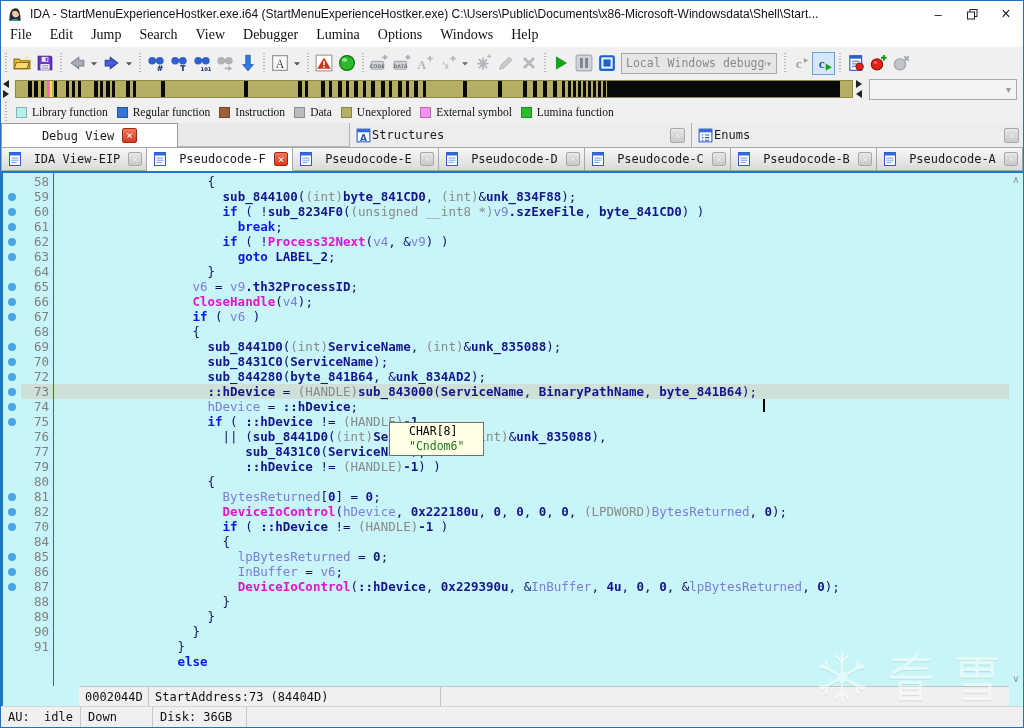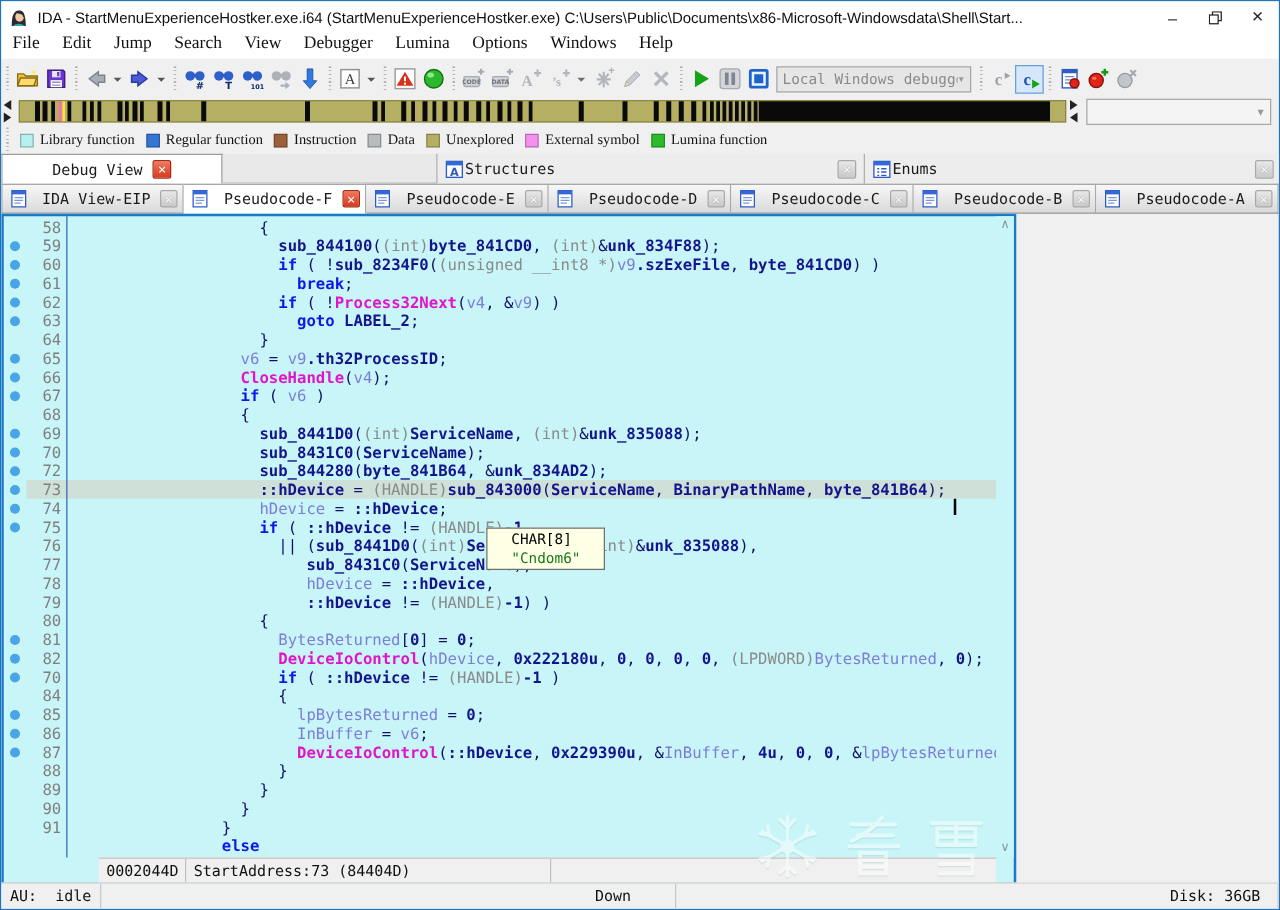--- a/index.html
+++ b/index.html
@@ -60,21 +60,21 @@
   #row2{position:absolute;left:0;top:146px;width:100%;height:24px;background:#e9e9e9;border-bottom:1px solid #9a9a9a;display:flex;
         font-family:"DejaVu Sans Mono",monospace;font-size:12px;color:#1a1a1a;}
   .dtab{width:146px;height:24px;display:flex;align-items:center;background:linear-gradient(#f7f7f7,#dadada);
         border:1px solid #a8a8a8;border-left:none;}
   .dtab:first-child{border-left:1px solid #a8a8a8;}
   .dtab.active{background:#fff;border-bottom:1px solid #fff;}
   .dtab .ticon{width:16px;height:16px;margin:0 3px 0 5px;}
   .dtab .dlabel{flex:1;text-align:center;white-space:nowrap;overflow:hidden;}
   .dtab .closebtn{margin-right:4px;width:14px;height:14px;}
   
-  #pane{position:absolute;left:0;top:170px;width:812px;height:537px;border:2px solid #1a7ac8;background:#c8f5f8;}
+  #pane{position:absolute;left:0;top:170px;width:1024px;height:537px;border:2px solid #1a7ac8;background:#c8f5f8;}
   #rows{position:absolute;left:0;top:1px;right:14px;bottom:20px;overflow:hidden;
         font-family:"DejaVu Sans Mono",monospace;font-size:12.5px;line-height:15px;}
   .crow{display:flex;height:15px;white-space:pre;}
   .bpcell{width:18px;display:flex;align-items:center;justify-content:center;flex:none;}
   .bpdot{width:8px;height:8px;border-radius:50%;background:#49a5e5;}
   .lnum{width:30px;flex:none;text-align:right;color:#7f7f7f;padding-right:2px;}
   .ltext{flex:1;padding-left:6px;color:#10106a;}
   .crow.cur .lnum,.crow.cur .ltext{background:#cfe0d8;}
   #gutsep{position:absolute;left:50px;top:0;bottom:20px;width:1px;background:#3566b6;}
   .tk-pl{color:#10106a;}
@@ -94,21 +94,21 @@
   .pscell{height:100%;display:flex;align-items:center;padding:0 6px;border-right:1px solid #c2c2c2;white-space:pre;}
   
   #watermark{position:absolute;right:20px;bottom:2px;opacity:.5;filter:drop-shadow(0 1px 0 rgba(110,150,150,.4));display:flex;align-items:center;gap:14px;pointer-events:none;}
   
   #tooltip{position:absolute;left:388px;top:421px;background:#ffffe6;border:1px solid #707070;padding:1px 19px;
       font-family:"DejaVu Sans Mono",monospace;font-size:11.5px;line-height:15px;z-index:30;}
   #tooltip .tl1{color:#000;}
   #tooltip .tl2{color:#1a7a1a;}
   
   #statusbar{position:absolute;left:0;bottom:0;width:100%;height:21px;background:#f0f0f0;border-top:1px solid #d5d5d5;
-      display:flex;align-items:center;font-family:"DejaVu Sans Mono",monospace;font-size:12px;color:#111;justify-content:space-between;}
+      display:flex;align-items:center;font-family:"DejaVu Sans Mono",monospace;font-size:12px;color:#111;}
   .sbcell{height:100%;display:flex;align-items:center;padding:0 7px;border-right:1px solid #c8c8c8;white-space:pre;}
 </style>
 </head>
 <body>
 
 <div id="win">
 
   <div id="titlebar">
     <svg id="appicon" viewBox="0 0 16 16">
       <path d="M3 14c0-6 1-11 5-11s5 5 5 11z" fill="#2a2a34"></path>
@@ -555,21 +555,20 @@
         <div class="crow"><span class="bpcell"><span class="bpdot"></span></span><span class="lnum">67</span><span class="ltext"><span>                  </span><span class="tk-kw">if</span><span class="tk-pl"> ( </span><span class="tk-lv">v6</span><span class="tk-pl"> )</span></span></div>
         <div class="crow"><span class="bpcell"></span><span class="lnum">68</span><span class="ltext"><span>                  </span><span class="tk-pl">{</span></span></div>
         <div class="crow"><span class="bpcell"><span class="bpdot"></span></span><span class="lnum">69</span><span class="ltext"><span>                    </span><span class="tk-fn">sub_8441D0</span><span class="tk-pl">(</span><span class="tk-ty">(int)</span><span class="tk-fn">ServiceName</span><span class="tk-pl">, </span><span class="tk-ty">(int)</span><span class="tk-pl">&amp;</span><span class="tk-fn">unk_835088</span><span class="tk-pl">);</span></span></div>
         <div class="crow"><span class="bpcell"><span class="bpdot"></span></span><span class="lnum">70</span><span class="ltext"><span>                    </span><span class="tk-fn">sub_8431C0</span><span class="tk-pl">(</span><span class="tk-fn">ServiceName</span><span class="tk-pl">);</span></span></div>
         <div class="crow"><span class="bpcell"><span class="bpdot"></span></span><span class="lnum">72</span><span class="ltext"><span>                    </span><span class="tk-fn">sub_844280</span><span class="tk-pl">(</span><span class="tk-fn">byte_841B64</span><span class="tk-pl">, &amp;</span><span class="tk-fn">unk_834AD2</span><span class="tk-pl">);</span></span></div>
         <div class="crow cur"><span class="bpcell"><span class="bpdot"></span></span><span class="lnum">73</span><span class="ltext"><span>                    </span><span class="tk-fn">::hDevice</span><span class="tk-pl"> = </span><span class="tk-ty">(HANDLE)</span><span class="tk-fn">sub_843000</span><span class="tk-pl">(</span><span class="tk-fn">ServiceName</span><span class="tk-pl">, </span><span class="tk-fn">BinaryPathName</span><span class="tk-pl">, </span><span class="tk-fn">byte_841B64</span><span class="tk-pl">);</span></span></div>
         <div class="crow"><span class="bpcell"><span class="bpdot"></span></span><span class="lnum">74</span><span class="ltext"><span>                    </span><span class="tk-lv">hDevice</span><span class="tk-pl"> = </span><span class="tk-fn">::hDevice</span><span class="tk-pl">;</span></span></div>
         <div class="crow"><span class="bpcell"><span class="bpdot"></span></span><span class="lnum">75</span><span class="ltext"><span>                    </span><span class="tk-kw">if</span><span class="tk-pl"> ( </span><span class="tk-fn">::hDevice</span><span class="tk-pl"> != </span><span class="tk-ty">(HANDLE)</span><span class="tk-num">-1</span></span></div>
         <div class="crow"><span class="bpcell"></span><span class="lnum">76</span><span class="ltext"><span>                      </span><span class="tk-pl">|| (</span><span class="tk-fn">sub_8441D0</span><span class="tk-pl">(</span><span class="tk-ty">(int)</span><span class="tk-fn">ServiceName</span><span class="tk-pl">, </span><span class="tk-ty">(int)</span><span class="tk-pl">&amp;</span><span class="tk-fn">unk_835088</span><span class="tk-pl">),</span></span></div>
         <div class="crow"><span class="bpcell"></span><span class="lnum">77</span><span class="ltext"><span>                         </span><span class="tk-fn">sub_8431C0</span><span class="tk-pl">(</span><span class="tk-fn">ServiceName</span><span class="tk-pl">),</span></span></div>
-        <div class="crow"><span class="bpcell"></span><span class="lnum">78</span><span class="ltext"><span>                         </span><span class="tk-lv">hDevice</span><span class="tk-pl"> = </span><span class="tk-fn">::hDevice</span><span class="tk-pl">,</span></span></div>
         <div class="crow"><span class="bpcell"></span><span class="lnum">79</span><span class="ltext"><span>                         </span><span class="tk-fn">::hDevice</span><span class="tk-pl"> != </span><span class="tk-ty">(HANDLE)</span><span class="tk-num">-1</span><span class="tk-pl">) )</span></span></div>
         <div class="crow"><span class="bpcell"></span><span class="lnum">80</span><span class="ltext"><span>                    </span><span class="tk-pl">{</span></span></div>
         <div class="crow"><span class="bpcell"><span class="bpdot"></span></span><span class="lnum">81</span><span class="ltext"><span>                      </span><span class="tk-lv">BytesReturned</span><span class="tk-pl">[</span><span class="tk-num">0</span><span class="tk-pl">] = </span><span class="tk-num">0</span><span class="tk-pl">;</span></span></div>
         <div class="crow"><span class="bpcell"><span class="bpdot"></span></span><span class="lnum">82</span><span class="ltext"><span>                      </span><span class="tk-api">DeviceIoControl</span><span class="tk-pl">(</span><span class="tk-lv">hDevice</span><span class="tk-pl">, </span><span class="tk-num">0x222180u</span><span class="tk-pl">, </span><span class="tk-num">0</span><span class="tk-pl">, </span><span class="tk-num">0</span><span class="tk-pl">, </span><span class="tk-num">0</span><span class="tk-pl">, </span><span class="tk-num">0</span><span class="tk-pl">, </span><span class="tk-ty">(LPDWORD)</span><span class="tk-lv">BytesReturned</span><span class="tk-pl">, </span><span class="tk-num">0</span><span class="tk-pl">);</span></span></div>
         <div class="crow"><span class="bpcell"><span class="bpdot"></span></span><span class="lnum">70</span><span class="ltext"><span>                      </span><span class="tk-kw">if</span><span class="tk-pl"> ( </span><span class="tk-fn">::hDevice</span><span class="tk-pl"> != </span><span class="tk-ty">(HANDLE)</span><span class="tk-num">-1</span><span class="tk-pl"> )</span></span></div>
         <div class="crow"><span class="bpcell"></span><span class="lnum">84</span><span class="ltext"><span>                      </span><span class="tk-pl">{</span></span></div>
         <div class="crow"><span class="bpcell"><span class="bpdot"></span></span><span class="lnum">85</span><span class="ltext"><span>                        </span><span class="tk-lv">lpBytesReturned</span><span class="tk-pl"> = </span><span class="tk-num">0</span><span class="tk-pl">;</span></span></div>
         <div class="crow"><span class="bpcell"><span class="bpdot"></span></span><span class="lnum">86</span><span class="ltext"><span>                        </span><span class="tk-lv">InBuffer</span><span class="tk-pl"> = </span><span class="tk-lv">v6</span><span class="tk-pl">;</span></span></div>
         <div class="crow"><span class="bpcell"><span class="bpdot"></span></span><span class="lnum">87</span><span class="ltext"><span>                        </span><span class="tk-api">DeviceIoControl</span><span class="tk-pl">(</span><span class="tk-fn">::hDevice</span><span class="tk-pl">, </span><span class="tk-num">0x229390u</span><span class="tk-pl">, &amp;</span><span class="tk-lv">InBuffer</span><span class="tk-pl">, </span><span class="tk-num">4u</span><span class="tk-pl">, </span><span class="tk-num">0</span><span class="tk-pl">, </span><span class="tk-num">0</span><span class="tk-pl">, &amp;</span><span class="tk-lv">lpBytesReturned</span><span class="tk-pl">, </span><span class="tk-num">0</span><span class="tk-pl">);</span></span></div>
         <div class="crow"><span class="bpcell"></span><span class="lnum">88</span><span class="ltext"><span>                      </span><span class="tk-pl">}</span></span></div>

